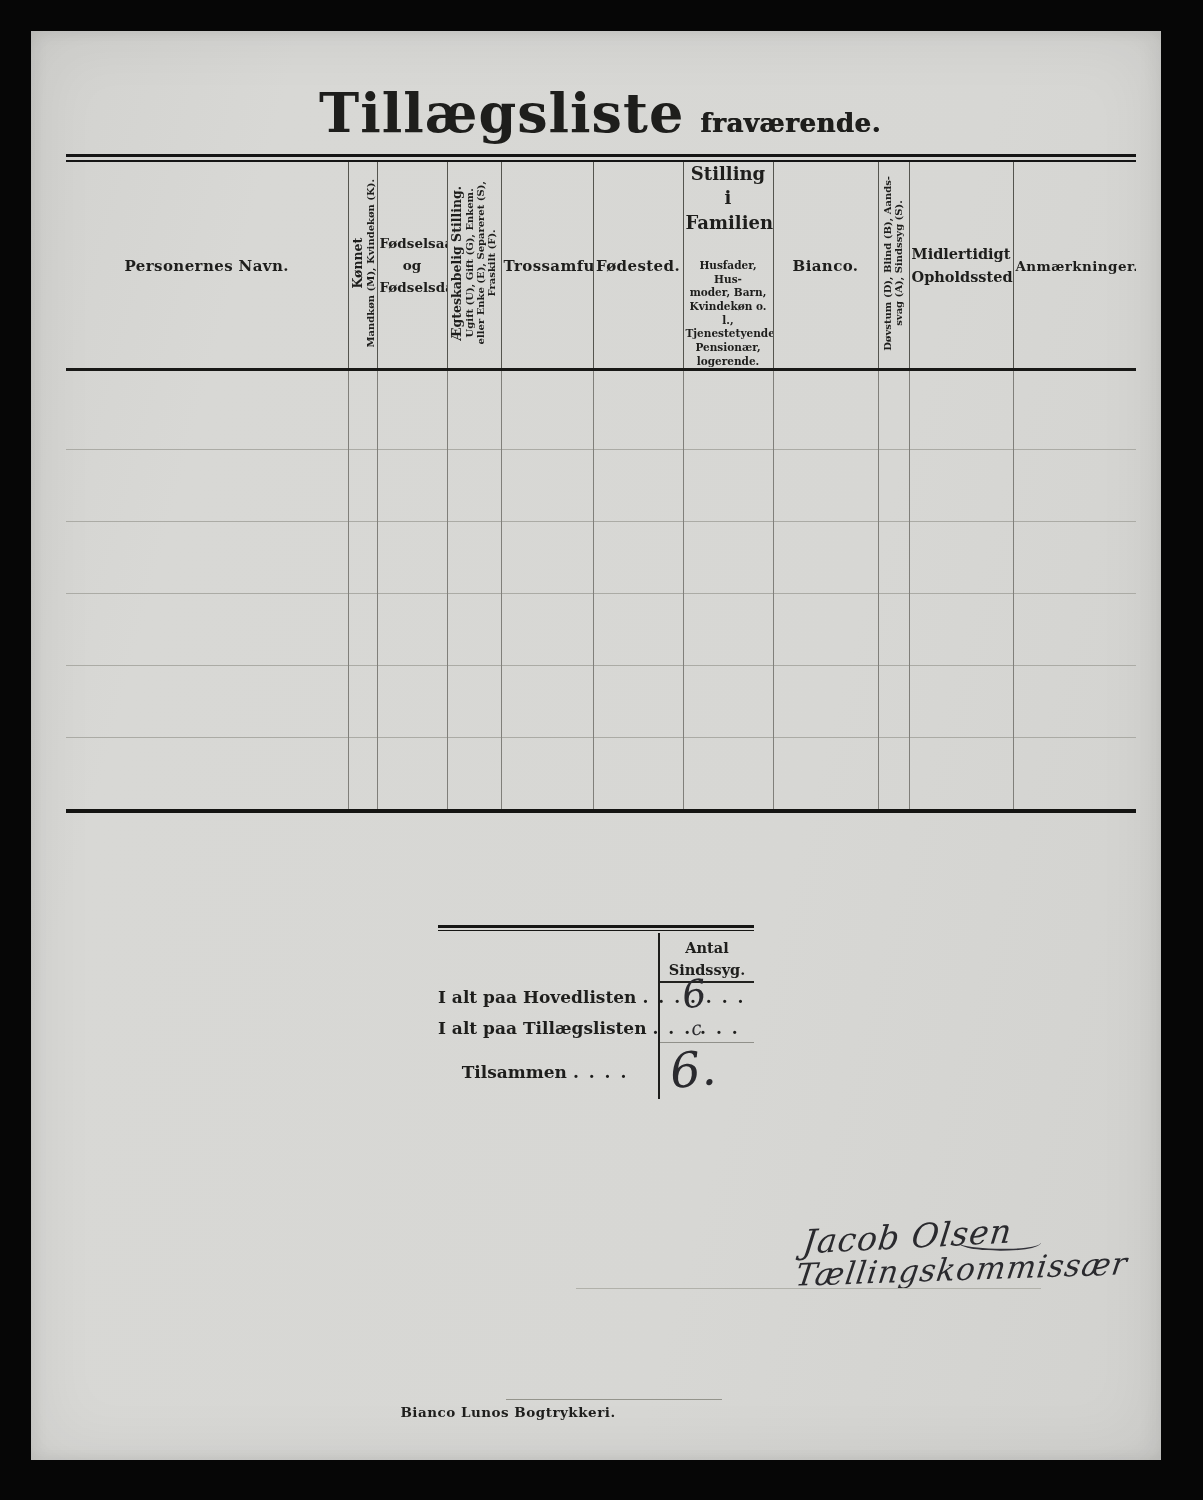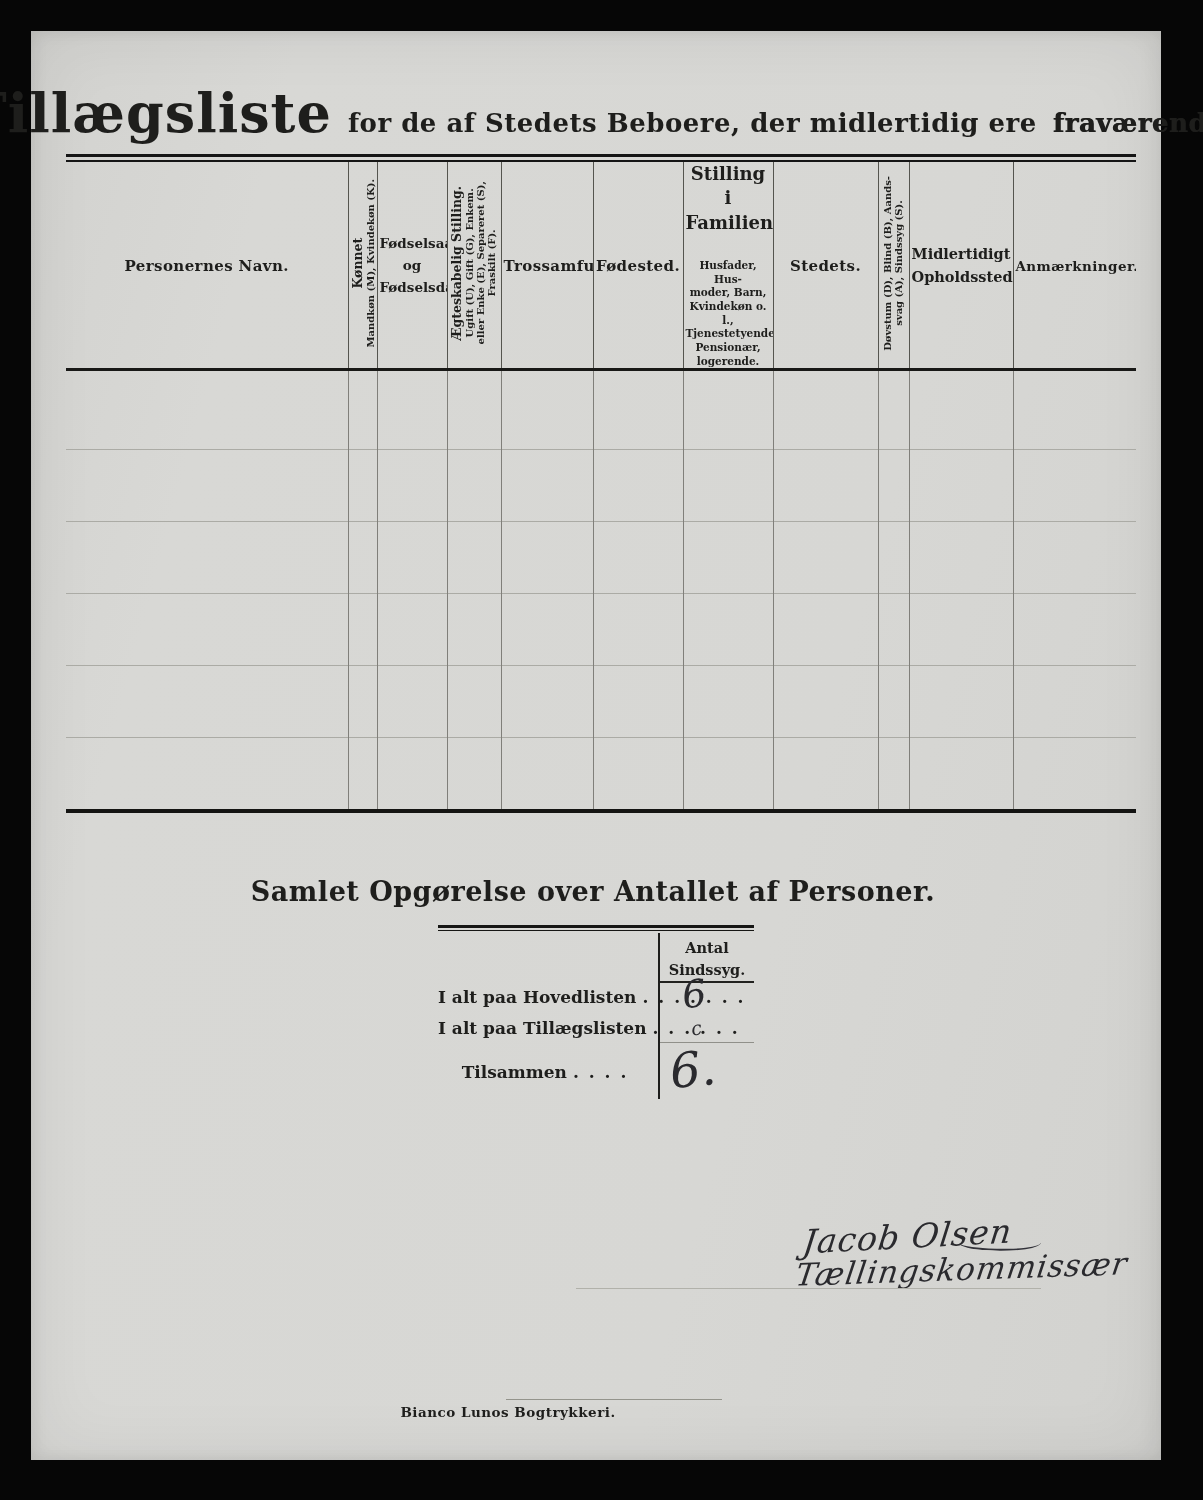--- a/index.html
+++ b/index.html
@@ -91,21 +91,20 @@
   .footer-rule { position:absolute; left:475px; top:1368px; width:216px; border-top:1px solid #94948c; }
   .footer-text { position:absolute; left:0; top:1373px; width:954px; text-align:center; font-size:13.5px; font-weight:bold; letter-spacing:0.5px; }
 </style>
 </head>
 <body>
 
 <div class="sheet">
 
   <div class="title-row">
     <span class="title-main">Tillægsliste</span>
-    <span class="title-sub">for de af Stedets Beboere, der midlertidig ere</span>
     <span class="title-sub-em">fraværende.</span>
   </div>
 
   <div class="census-wrap">
     <div class="double-rule"></div>
     <table class="census">
       <colgroup>
         <col style="width:282px">
           <col style="width:29px">
           <col style="width:70px">
@@ -158,21 +157,21 @@
             <span class="h-fam-sub">
               <span>Husfader, Hus-</span>
               <span>moder, Barn,</span>
               <span>Kvindekøn o. l.,</span>
               <span>Tjenestetyende,</span>
               <span>Pensionær,</span>
               <span>logerende.</span>
             </span>
           </th>
           <th>
-            <span class="h-main">Stedets.</span>
+            <span class="h-main">Bianco.</span>
           </th>
           <th>
             <span class="rot">
               <span class="l2">Døvstum (D), Blind (B), Aands-</span>
               <span class="l2">svag (A), Sindssyg (S).</span>
             </span>
           </th>
           <th>
             <span class="h-stack h-big10">
               <span>Midlertidigt</span>
@@ -260,21 +259,20 @@
             <td></td>
             <td></td>
             <td></td>
             <td></td>
             <td></td>
           </tr>
       </tbody>
     </table>
   </div>
 
-  <div class="summary-heading">Samlet Opgørelse over Antallet af Personer.</div>
 
   <div class="summary-box">
     <div class="sum-top-rule"></div>
     <div class="sum-vline"></div>
     <div class="sum-header">
       <span>Antal</span>
       <span>Sindssyg.</span>
     </div>
     <div class="sum-header-rule"></div>
     <div class="sum-mid-rule"></div>

